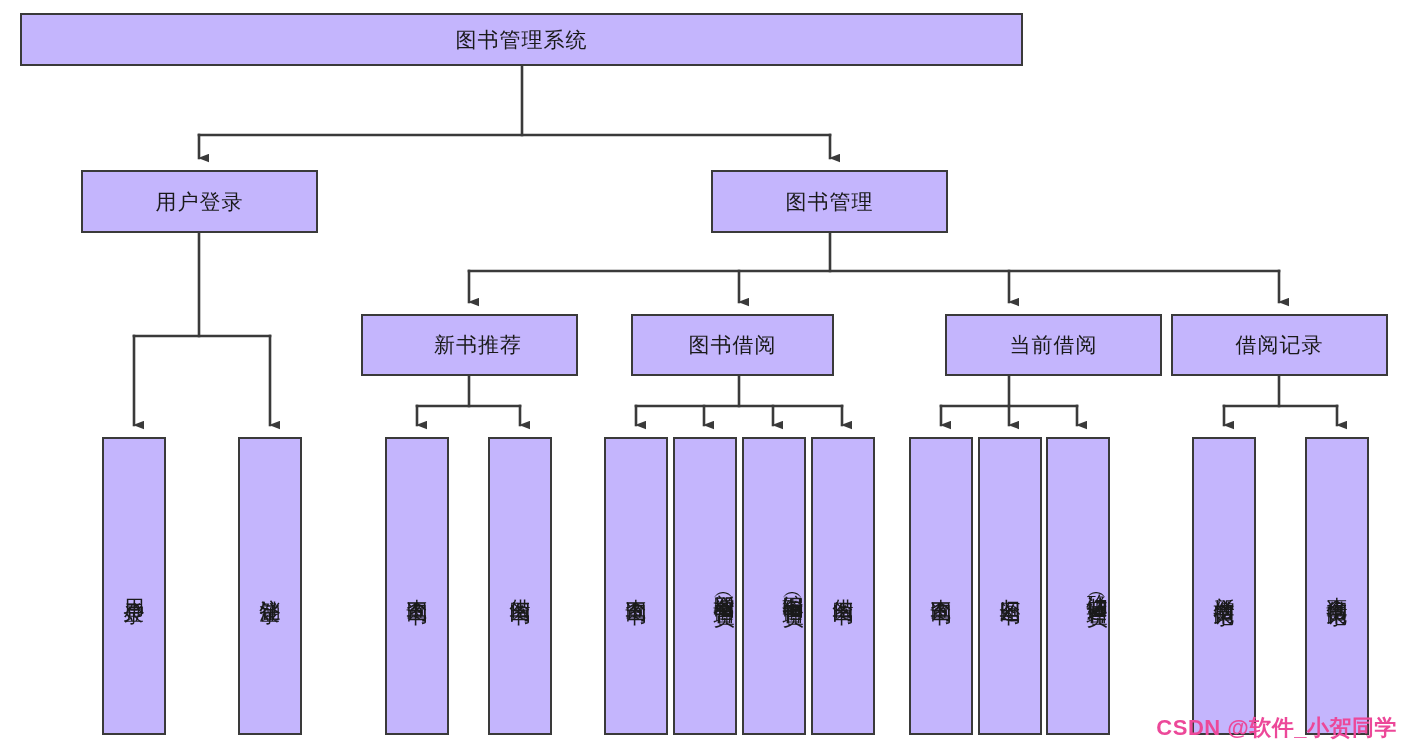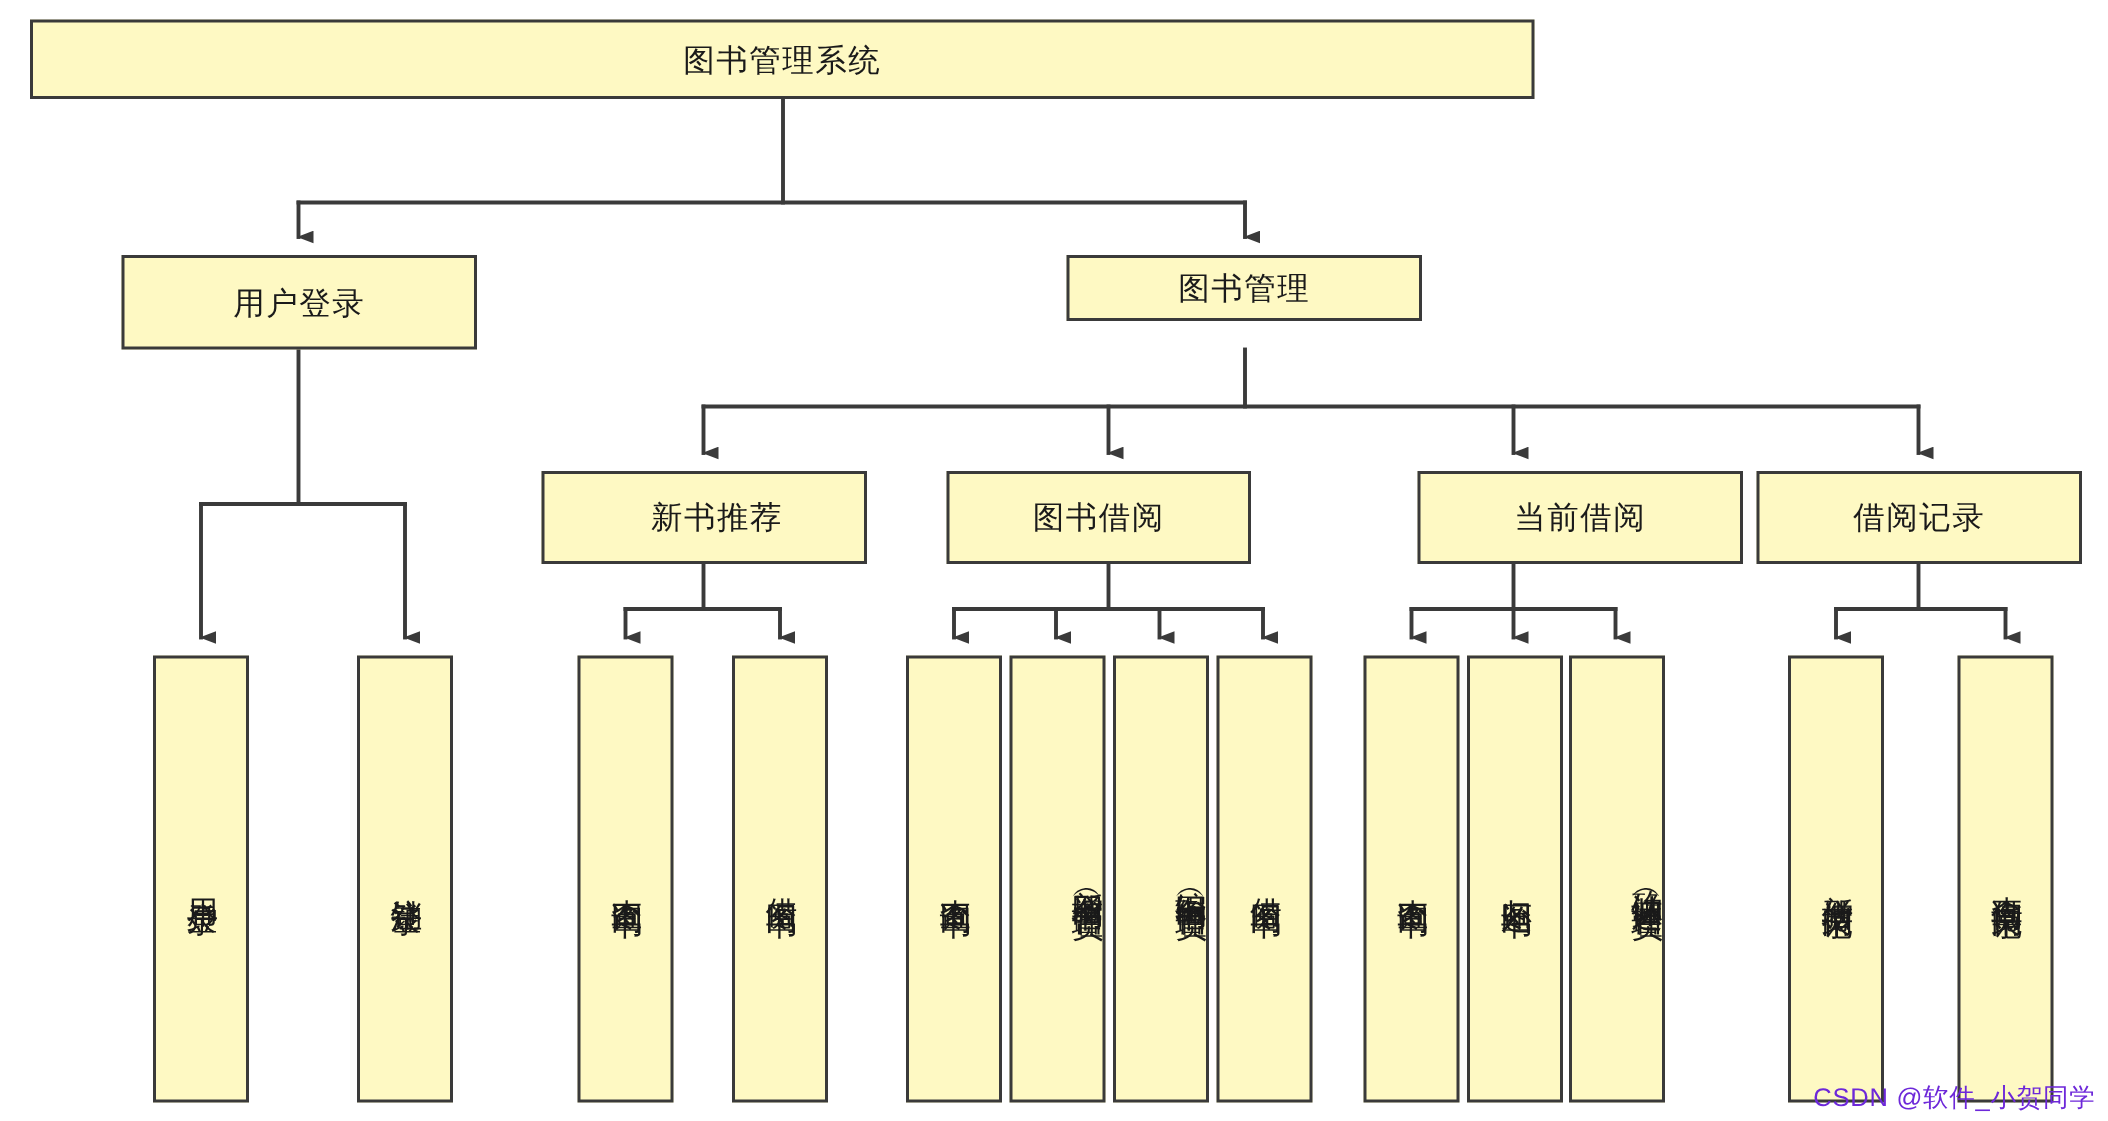--- a/index.html
+++ b/index.html
@@ -21,21 +21,21 @@
     position: absolute;
     left: 0;
     top: 0;
     width: 1405px;
     height: 747px;
   }
   .node-box {
     position: absolute;
     box-sizing: border-box;
     border: 2.5px solid #3a3a3a;
-    background: #fef9c3;
+    background: #c4b5fd;
     display: flex;
     align-items: center;
     justify-content: center;
     color: #1a1a1a;
   }
   .node-box.horizontal {
     font-size: 21px;
     letter-spacing: 1px;
   }
   .node-box.vertical {
@@ -56,24 +56,25 @@
     text-orientation: upright;
     line-height: 1.05;
   }
   .root-box {
     font-size: 22px;
   }
   .watermark {
     position: absolute;
     right: 8px;
     bottom: 4px;
-    font-size: 17px;
-    color: #6d28d9;
+    font-size: 22px;
+    color: #ec4899;
     white-space: nowrap;
     letter-spacing: 0.5px;
+    font-weight: bold;
   }
 </style>
 </head>
 <body>
 
 <div id="diagram-root">
 
   <svg class="diagram-canvas" viewBox="0 0 1405 747">
     <defs>
       <marker id="arrowhead" markerWidth="10" markerHeight="12" refX="4.2" refY="10" orient="auto" markerUnits="userSpaceOnUse">
@@ -125,21 +126,21 @@
   </svg>
 
   <div class="node-box horizontal root-box" style="left:20px; top:13px; width:1003px; height:53px;">
     <span>图书管理系统</span>
   </div>
 
   <div class="node-box horizontal" style="left:81px; top:170px; width:237px; height:63px;">
     <span>用户登录</span>
   </div>
 
-  <div class="node-box horizontal" style="left:711px; top:170px; width:237px; height:44px;">
+  <div class="node-box horizontal" style="left:711px; top:170px; width:237px; height:63px;">
     <span>图书管理</span>
   </div>
 
   <div class="node-box horizontal" style="left:361px; top:314px; width:217px; height:62px;padding-left:17px;">
     <span>新书推荐</span>
   </div>
 
   <div class="node-box horizontal" style="left:631px; top:314px; width:203px; height:62px;">
     <span>图书借阅</span>
   </div>

